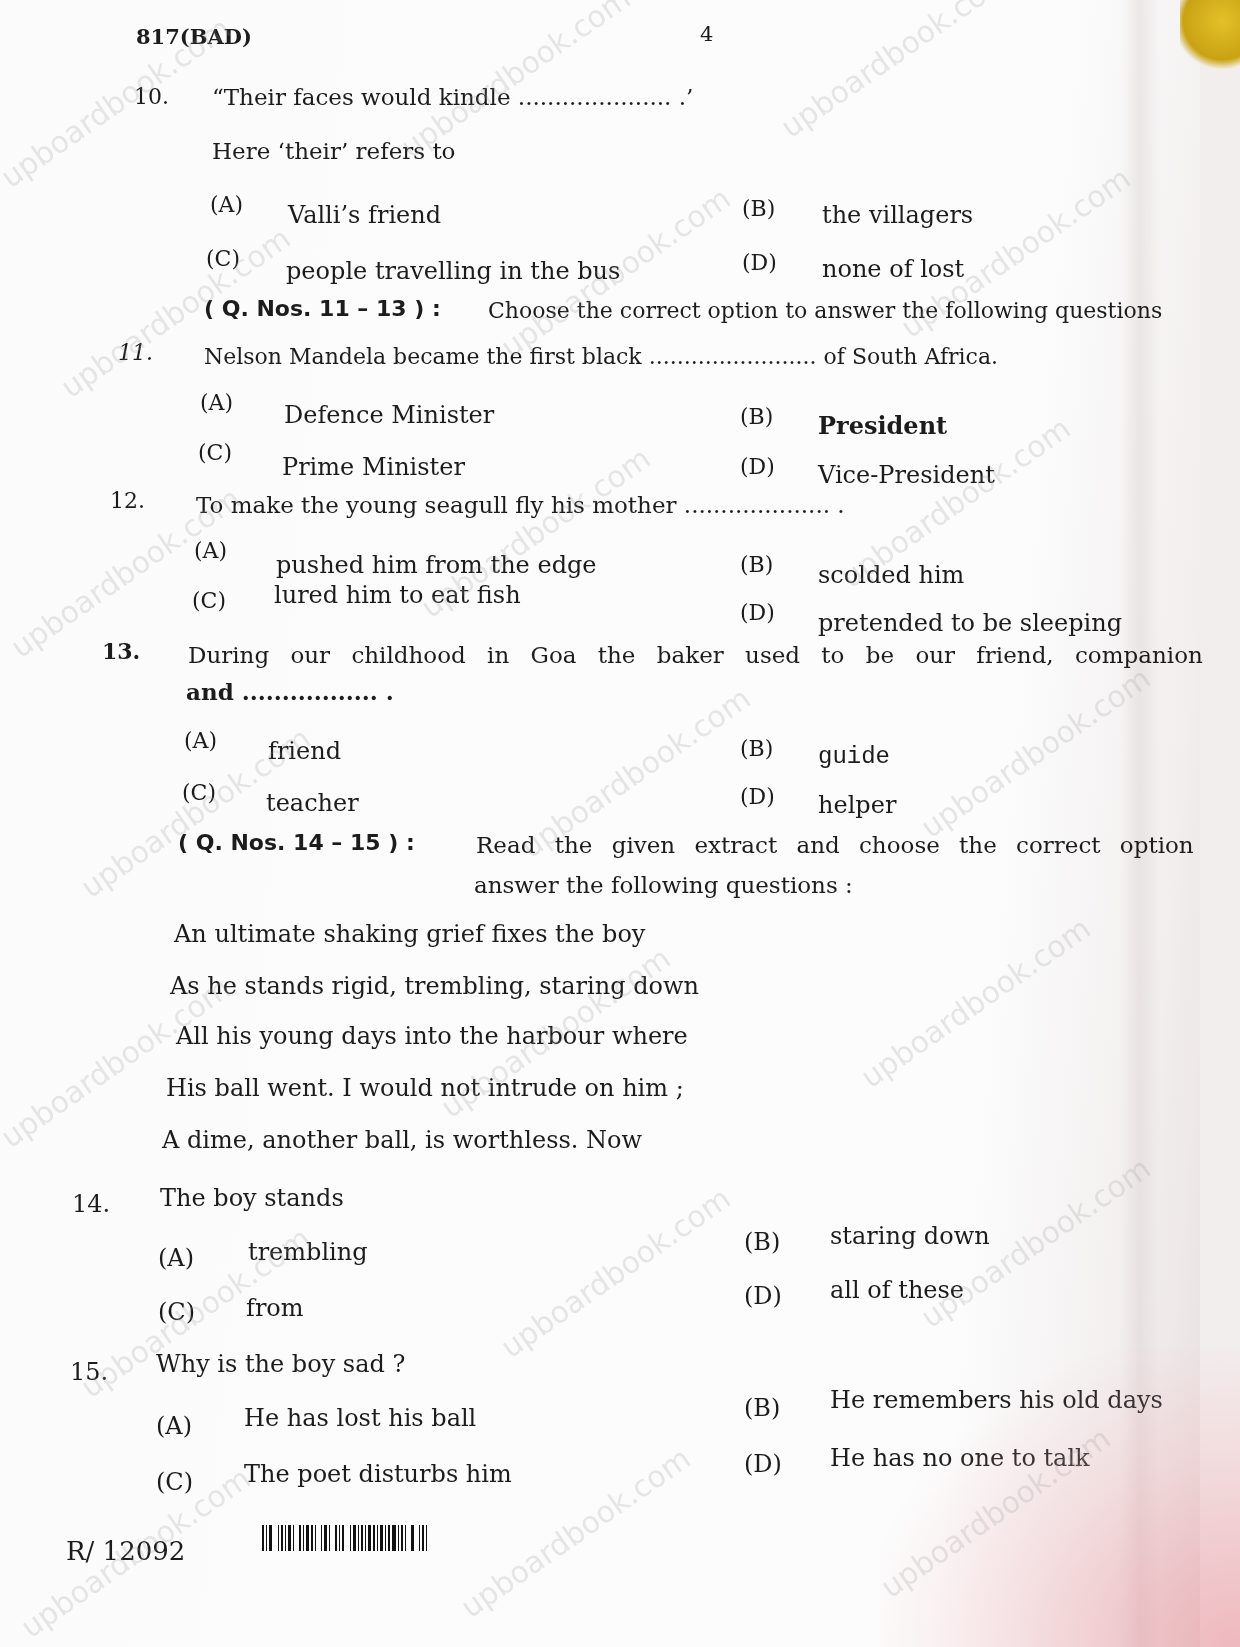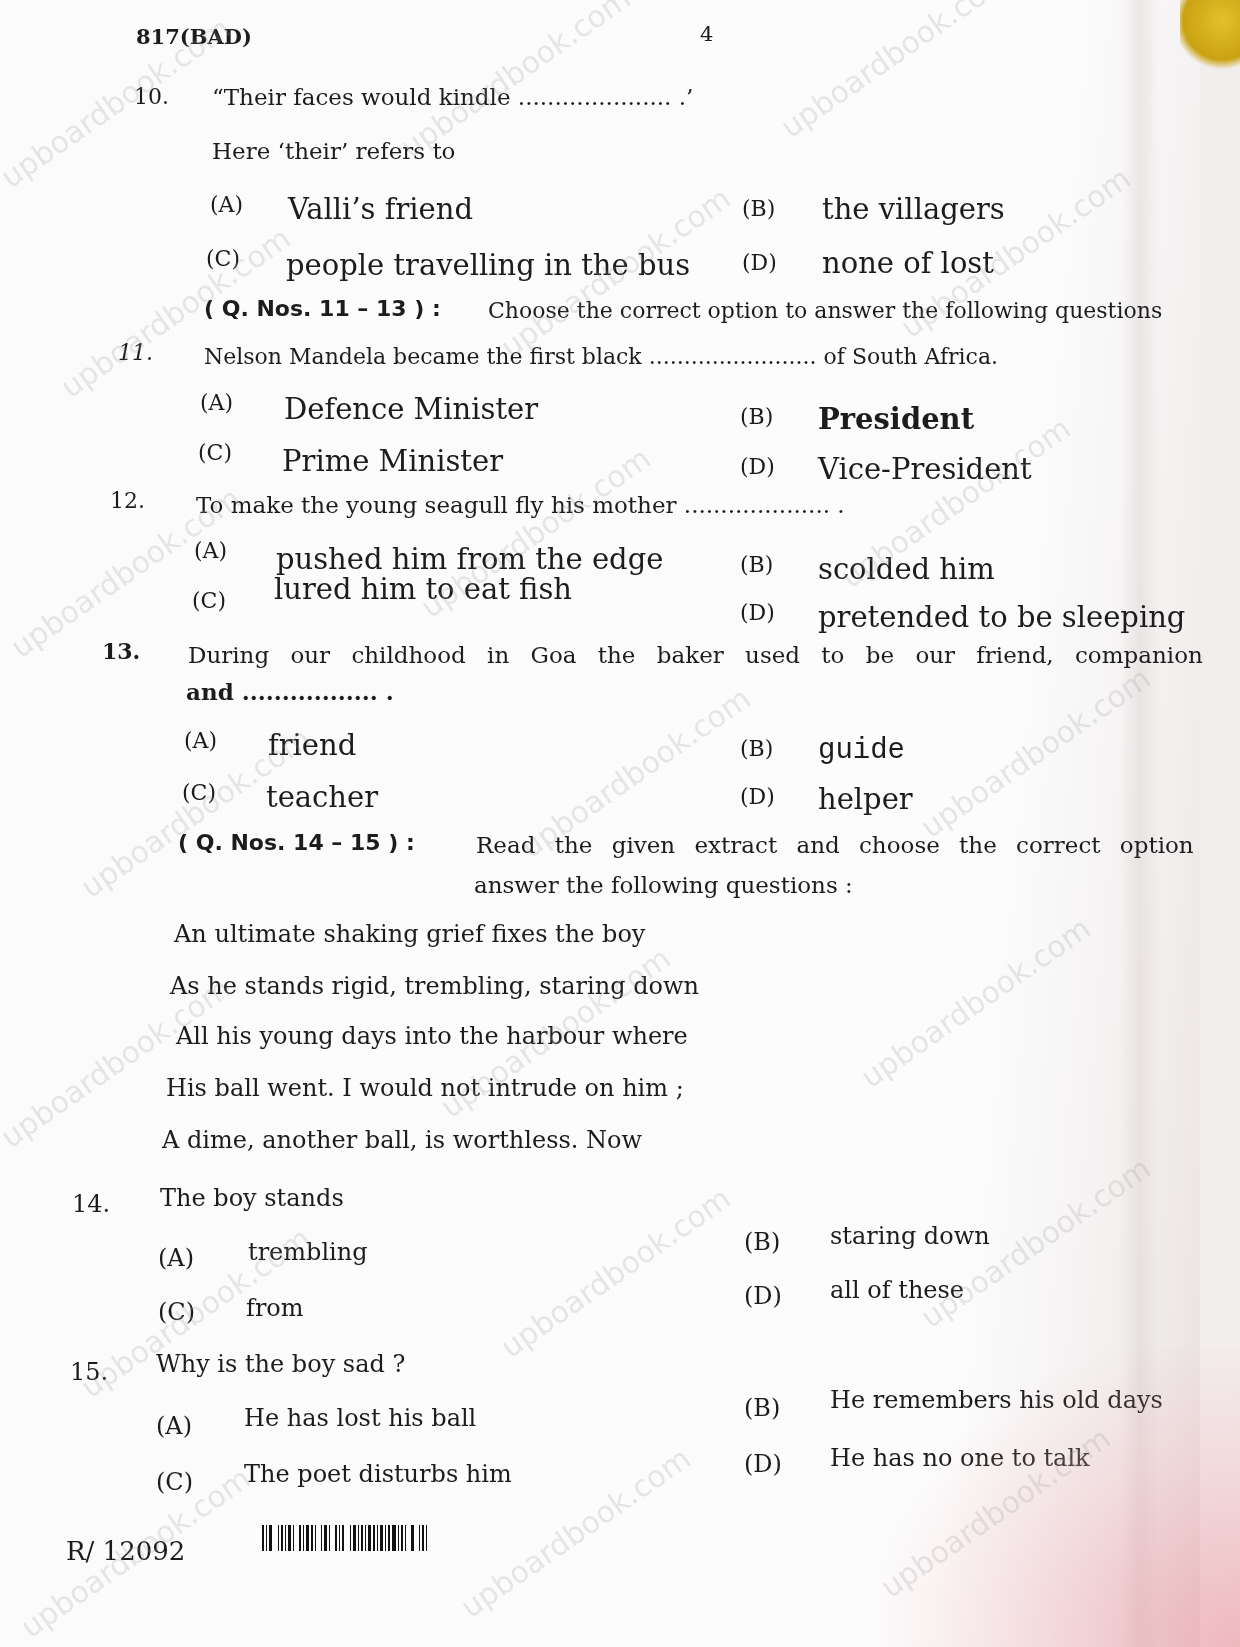--- a/index.html
+++ b/index.html
@@ -30,21 +30,21 @@
   .wm {
     position: absolute; font-family: "DejaVu Sans", sans-serif; font-size: 30px;
     color: rgba(150,150,150,0.22); transform: rotate(-35deg); white-space: nowrap; line-height: 26px;
   }
   .abs { position: absolute; white-space: nowrap; }
   .hdr-code { font-family: "DejaVu Serif", serif; font-weight: bold; font-size: 21px; }
   .hdr-page { font-size: 21px; }
   .qnum { font-size: 22px; }
   .qtext { font-size: 23px; }
   .opt-letter { font-size: 22px; }
-  .opt-text { font-size: 29px; }
+  .opt-text { font-size: 24px; margin-top: 9px; }
   .bold { font-weight: bold; }
   .poem { font-size: 24px; font-family: "DejaVu Serif", serif; }
   .footer-code { font-size: 26px; }
   .barcode { position: absolute; left: 262px; top: 1525px; height: 26px; display: flex; gap: 2px; align-items: stretch; }
   .barcode span { display: block; background: #111; }
 </style>
 </head>
 <body>
 
 <div class="page">

